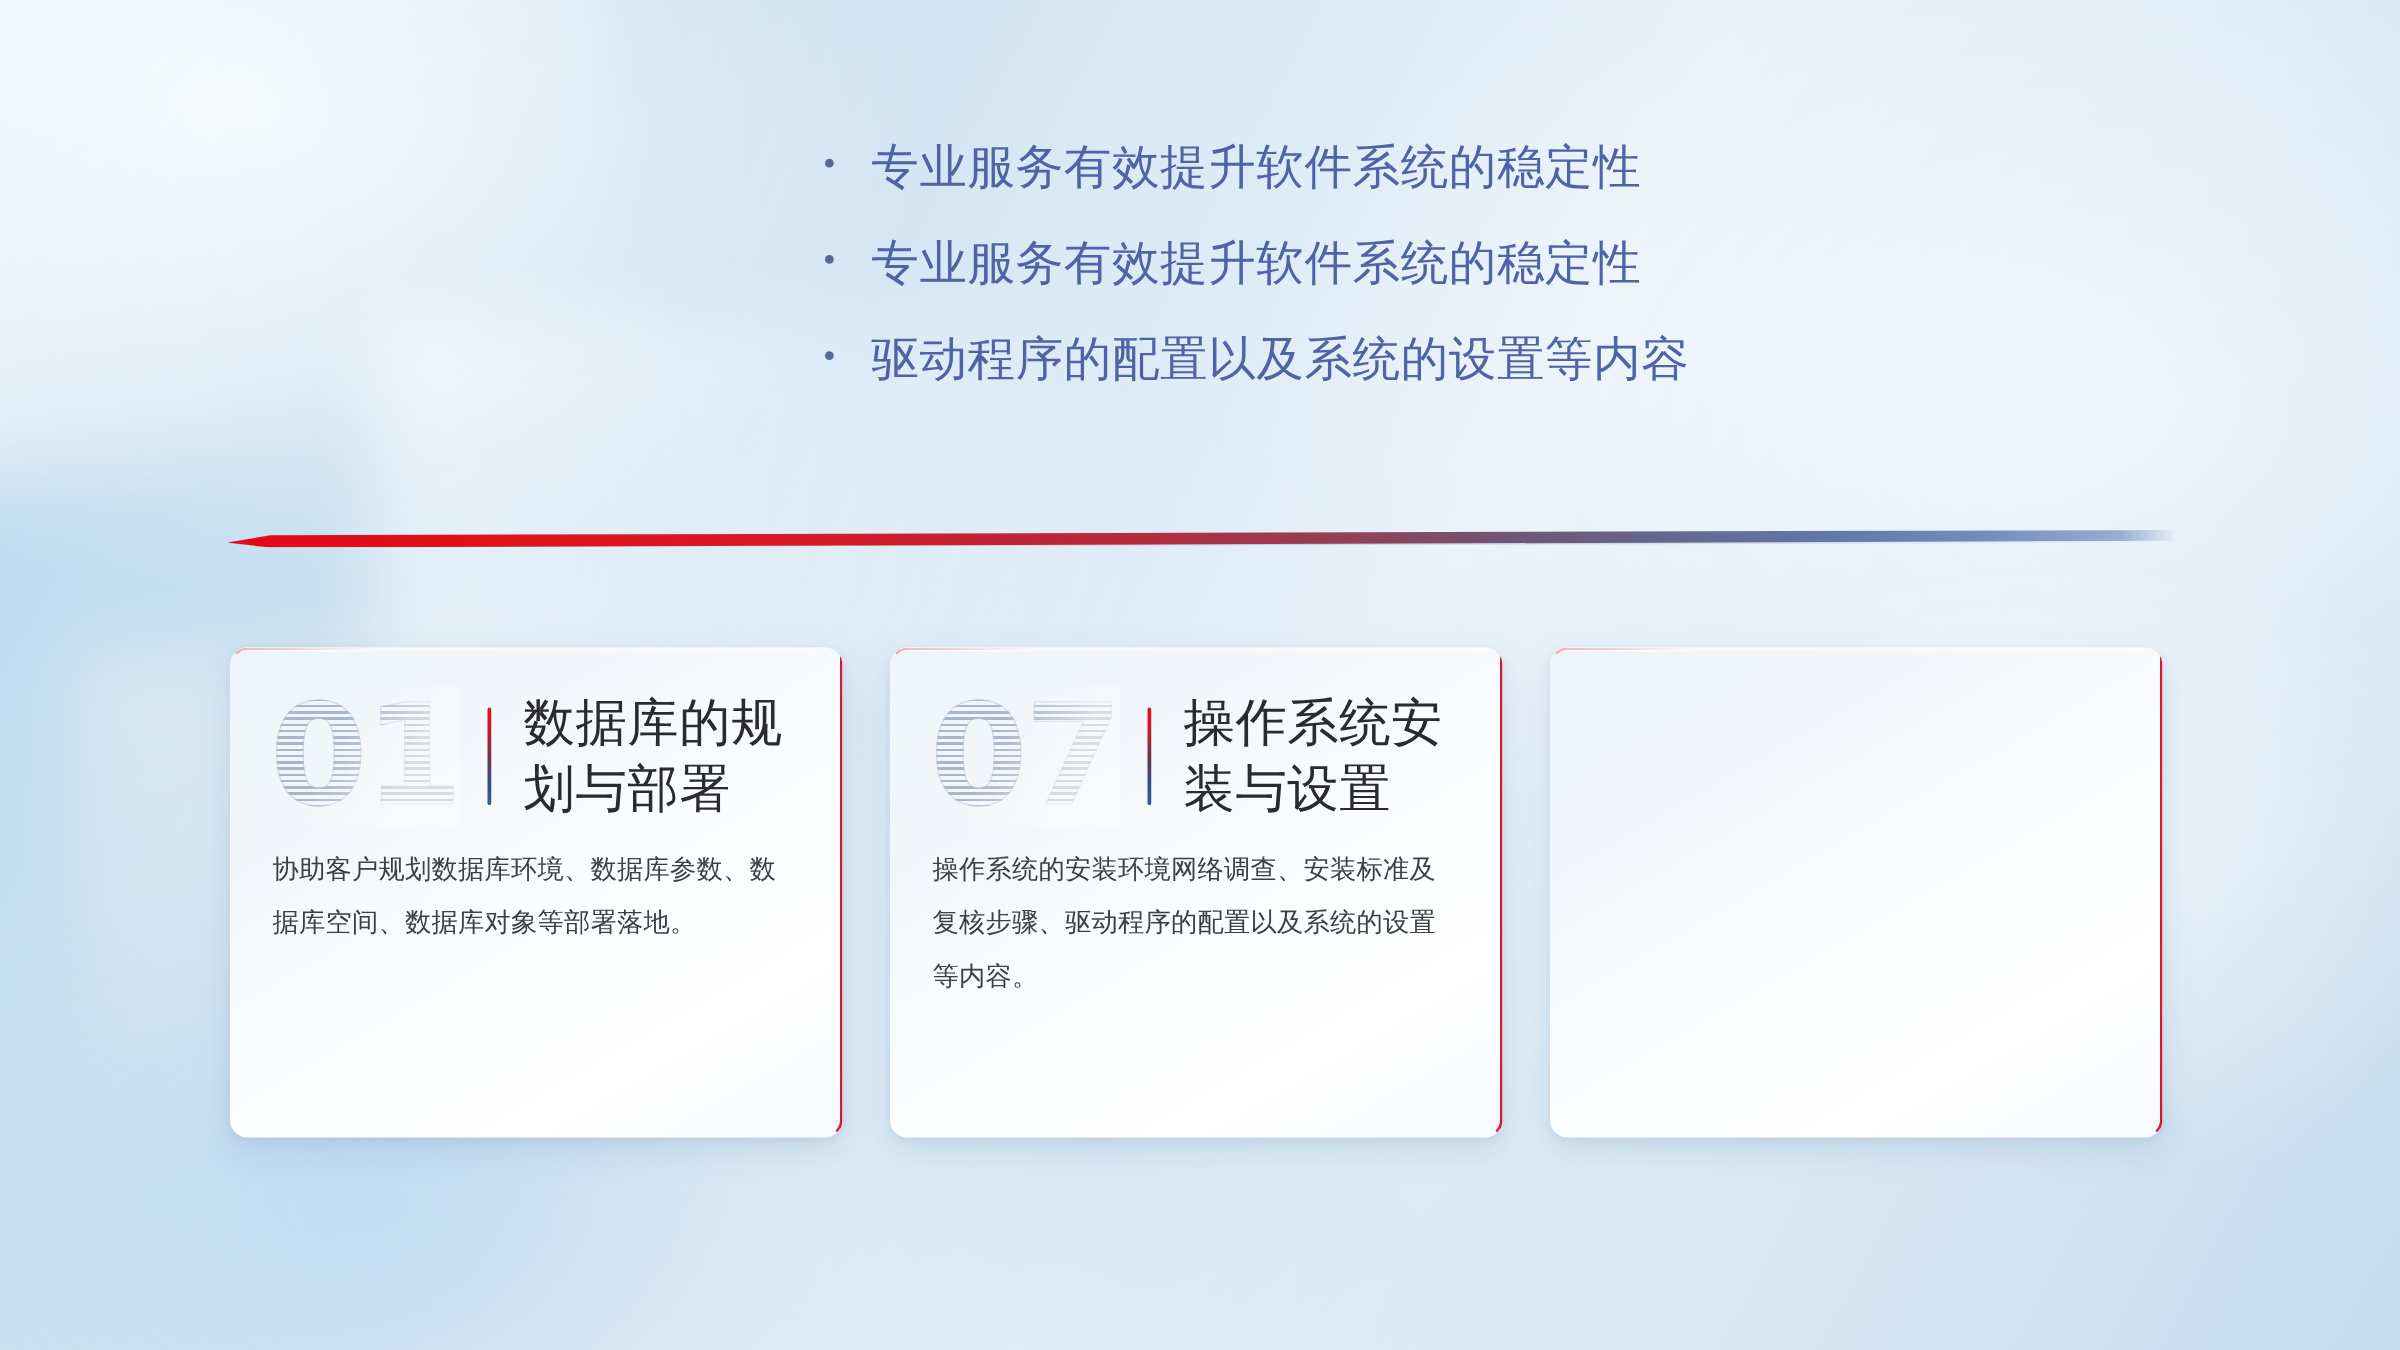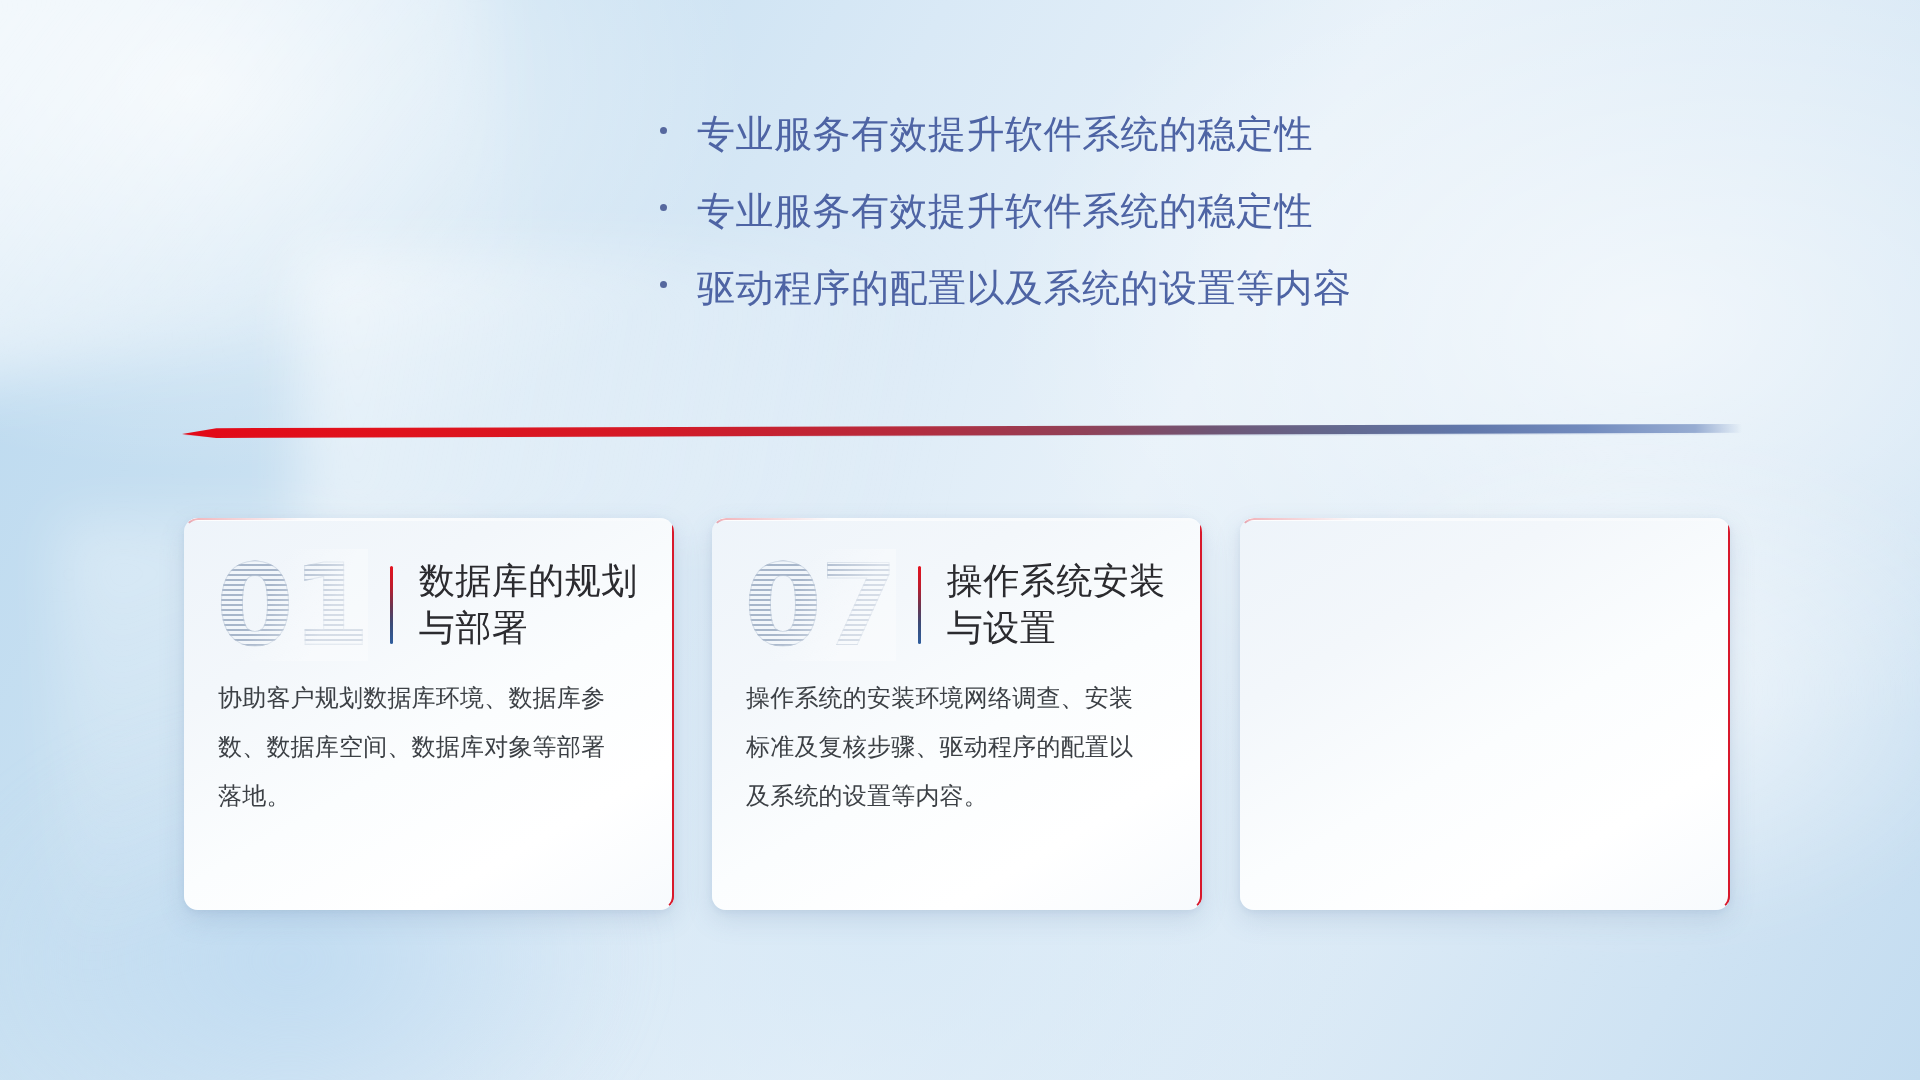--- a/index.html
+++ b/index.html
@@ -130,29 +130,28 @@
     background:linear-gradient(115deg,rgba(255,255,255,0) 35%,rgba(255,255,255,.55) 70%);
     pointer-events:none;
   }
   .num-bar{
     width:3px;height:78px;flex:0 0 auto;
     margin:0 26px 0 22px;
     background:linear-gradient(180deg,#e4121f 0%,#c01b2c 26%,#6a3550 52%,#3b4b77 74%,#2f5e9e 100%);
     border-radius:2px;
   }
   .card-title{
-    font-size:36px;line-height:1.30;color:#2b2b2f;
+    font-size:41px;line-height:1.30;color:#2b2b2f;
     font-weight:400;letter-spacing:.5px;
     flex:1;
   }
   .card-body{
     padding:6px 45px 0 34px;
-    font-size:24px;line-height:2.05;color:#3c4045;
+    font-size:21px;line-height:2.05;color:#3c4045;
     letter-spacing:.2px;
-    font-family:Liberation Serif, serif;
   }
 </style>
 </head>
 <body>
 
 <div class="slide">
 
   <div class="streak a"></div>
   <div class="streak b"></div>
   <div class="streak c"></div>

